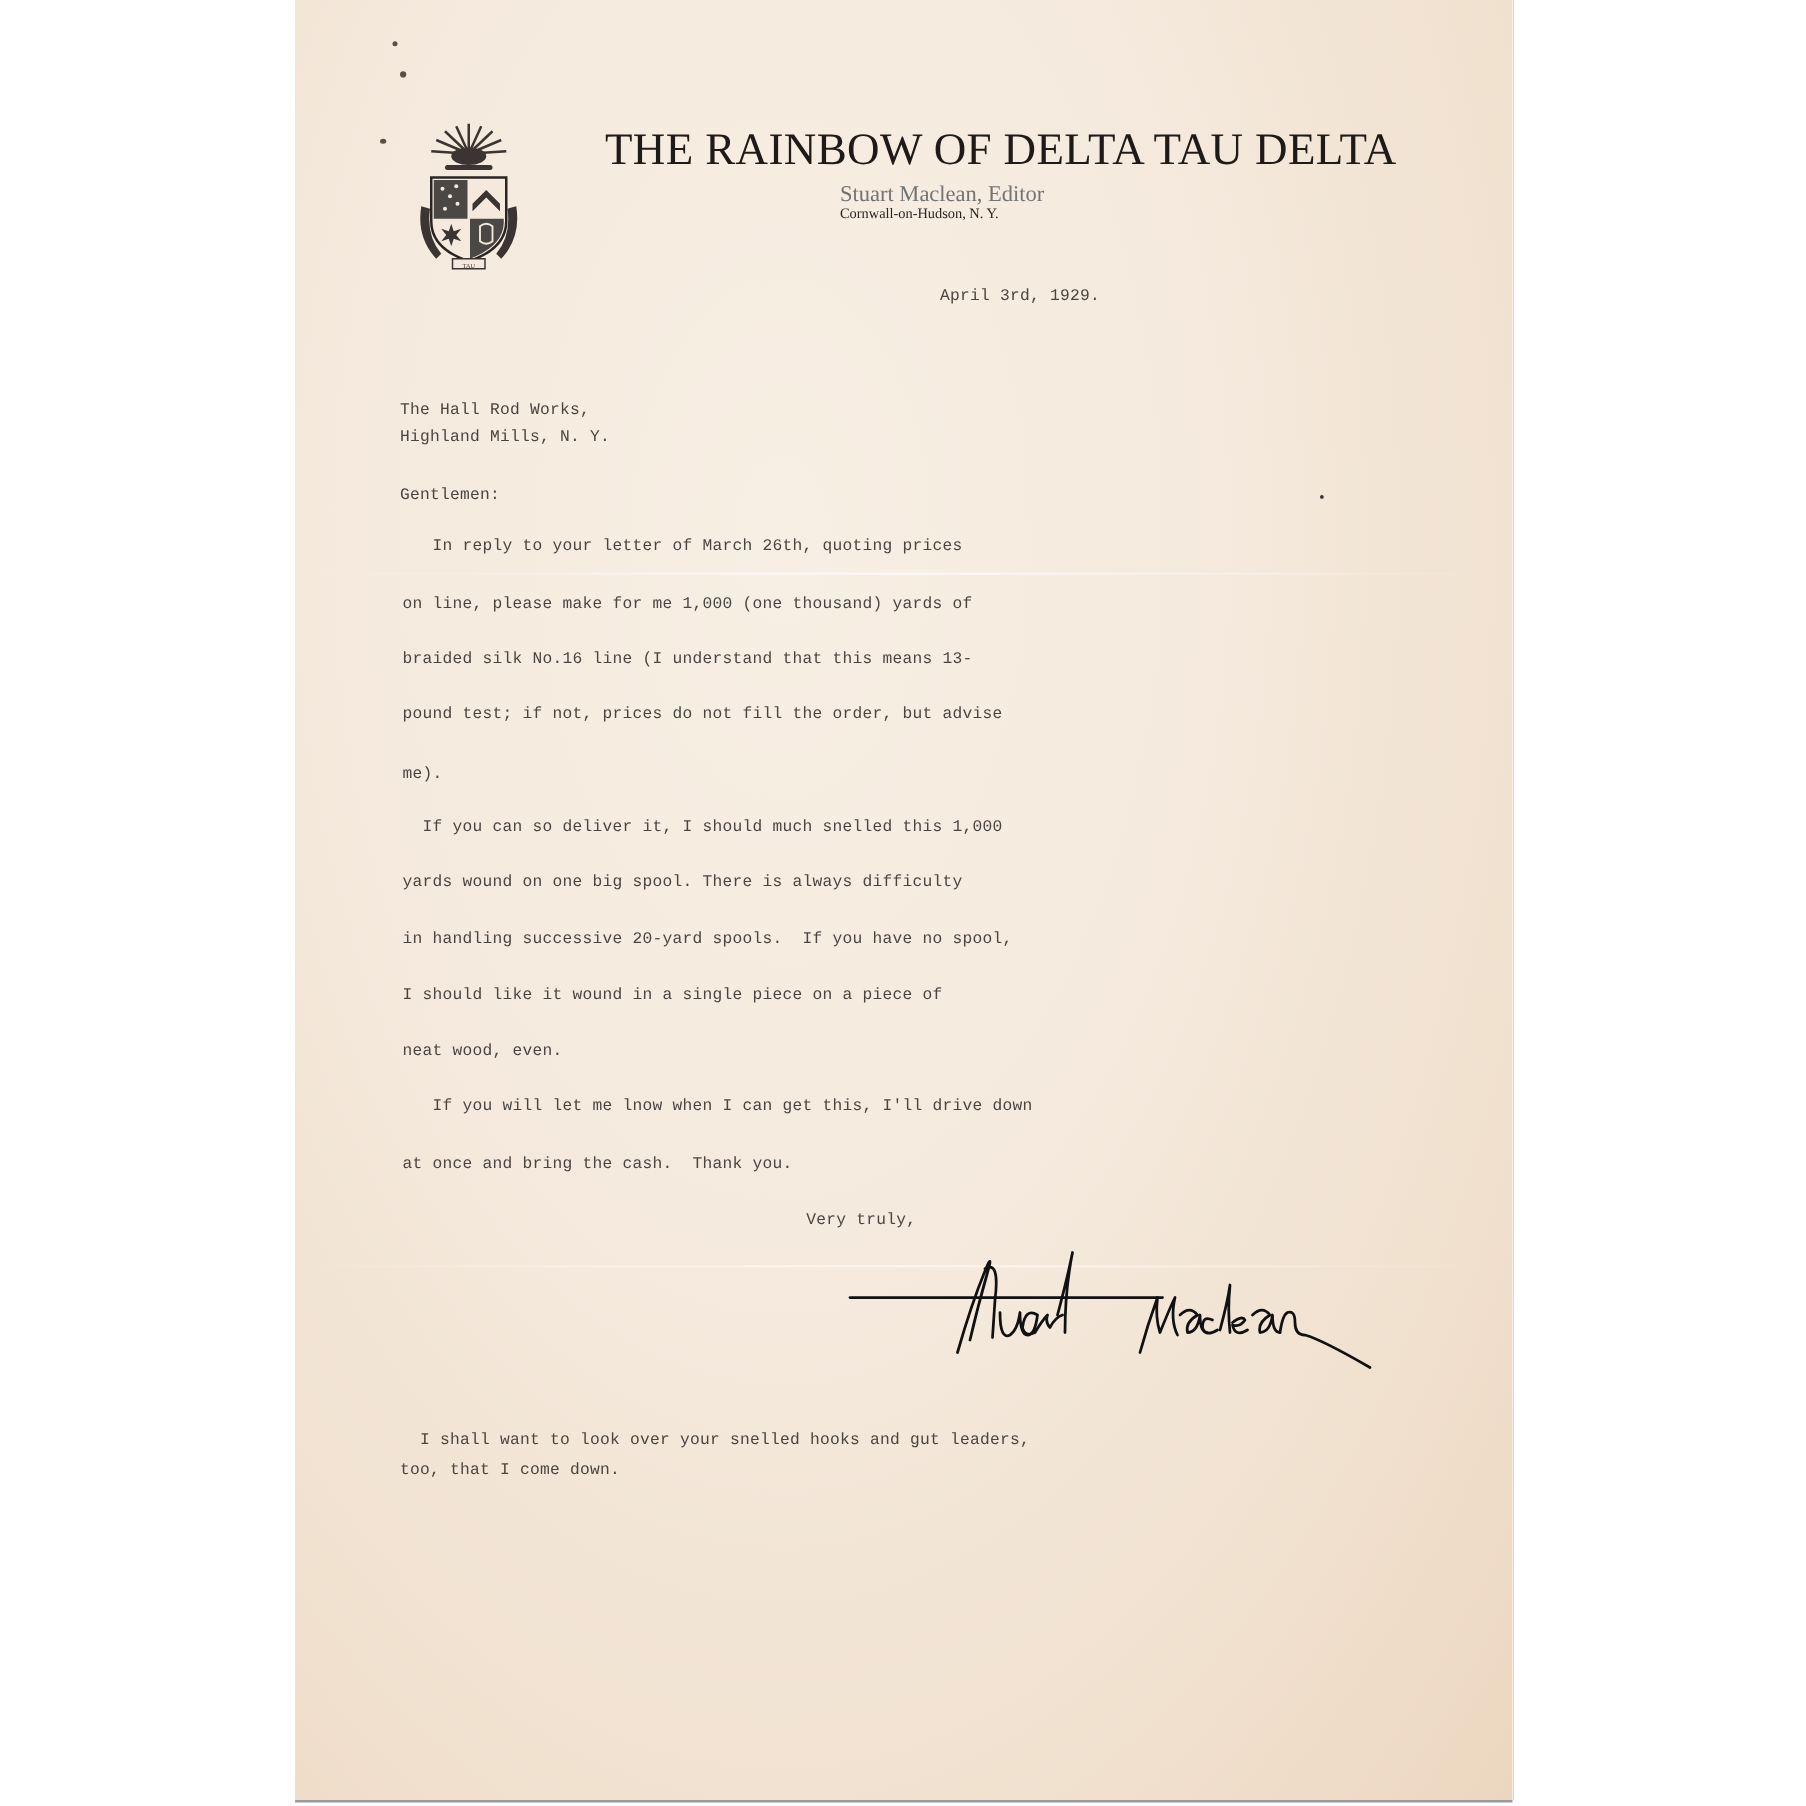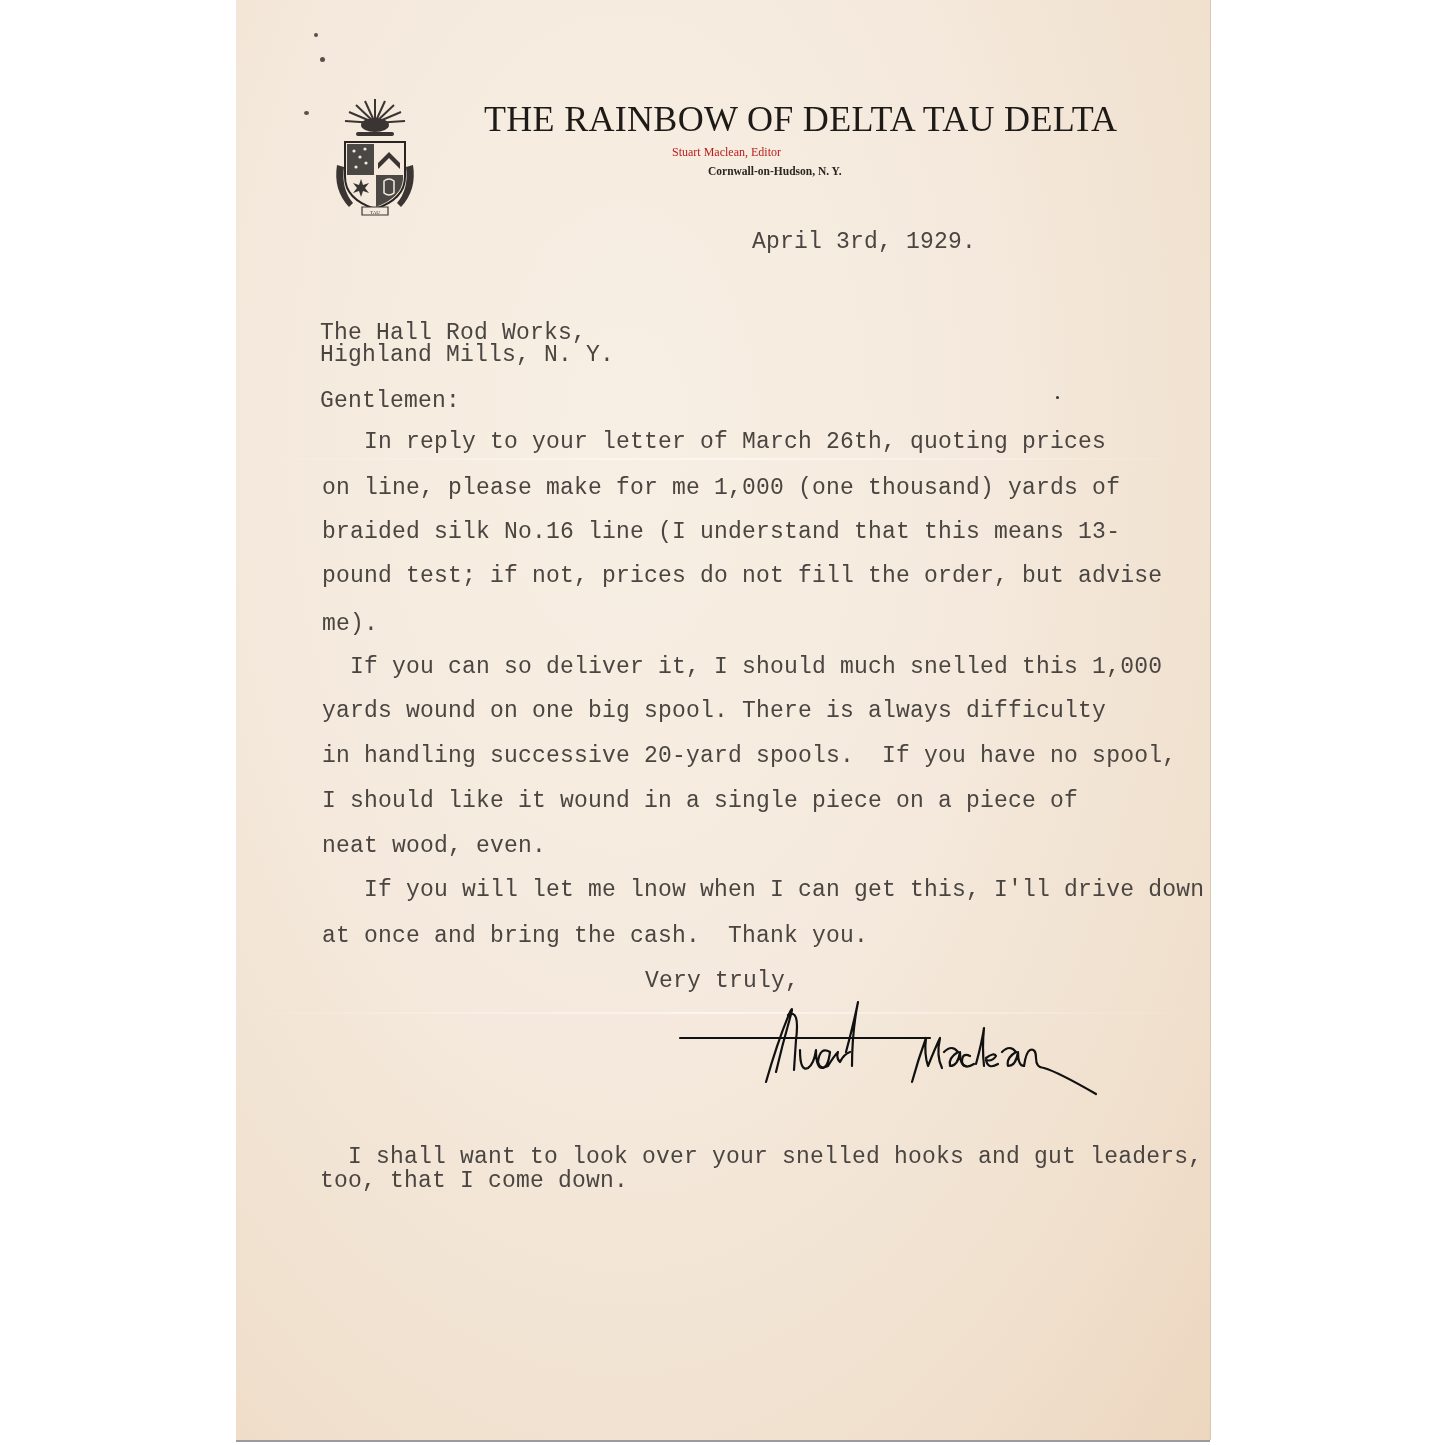--- a/index.html
+++ b/index.html
@@ -15,24 +15,24 @@
   .crease {
     position: absolute; left: 0; width: 100%; height: 2px;
     background: linear-gradient(to right, rgba(255,255,255,0.0), rgba(255,255,255,0.55), rgba(255,255,255,0.0));
   }
   .crest { position: absolute; left: 332px; top: 95px; width: 86px; height: 126px; }
   .letterhead-title {
     position: absolute; left: 484px; top: 98px;
     font-family: "Liberation Serif", serif; font-size: 36px; color: #1e1a17; letter-spacing: 0.3px;
     white-space: nowrap;
   }
-  .editor-name { position: absolute; left: 672px; top: 145px; font-family: "Liberation Serif", serif; font-size: 12px; color: #b91c1c; white-space: nowrap; }
-  .editor-addr { position: absolute; left: 708px; top: 165px; font-family: "Liberation Serif", serif; font-size: 11.5px; color: #2a2521; white-space: nowrap; font-weight: bold; }
+  .editor-name { position: absolute; left: 672px; top: 145px; font-family: "Liberation Serif", serif; font-size: 18px; color: #737373; white-space: nowrap; }
+  .editor-addr { position: absolute; left: 672px; top: 165px; font-family: "Liberation Serif", serif; font-size: 11.5px; color: #2a2521; white-space: nowrap; }
   .typed {
-    position: absolute; font-family: "Liberation Mono", monospace; font-size: 23px;
+    position: absolute; font-family: "Liberation Mono", monospace; font-size: 13px;
     color: #4a4541; white-space: pre; letter-spacing: 0.2px;
   }
   .signature { position: absolute; left: 678px; top: 1000px; width: 430px; height: 100px; }
   .speck { position: absolute; border-radius: 50%; background: #5a4f47; }
 </style>
 </head>
 <body>
 
 <div class="paper">
   <div class="crease" style="top:458px"></div>

